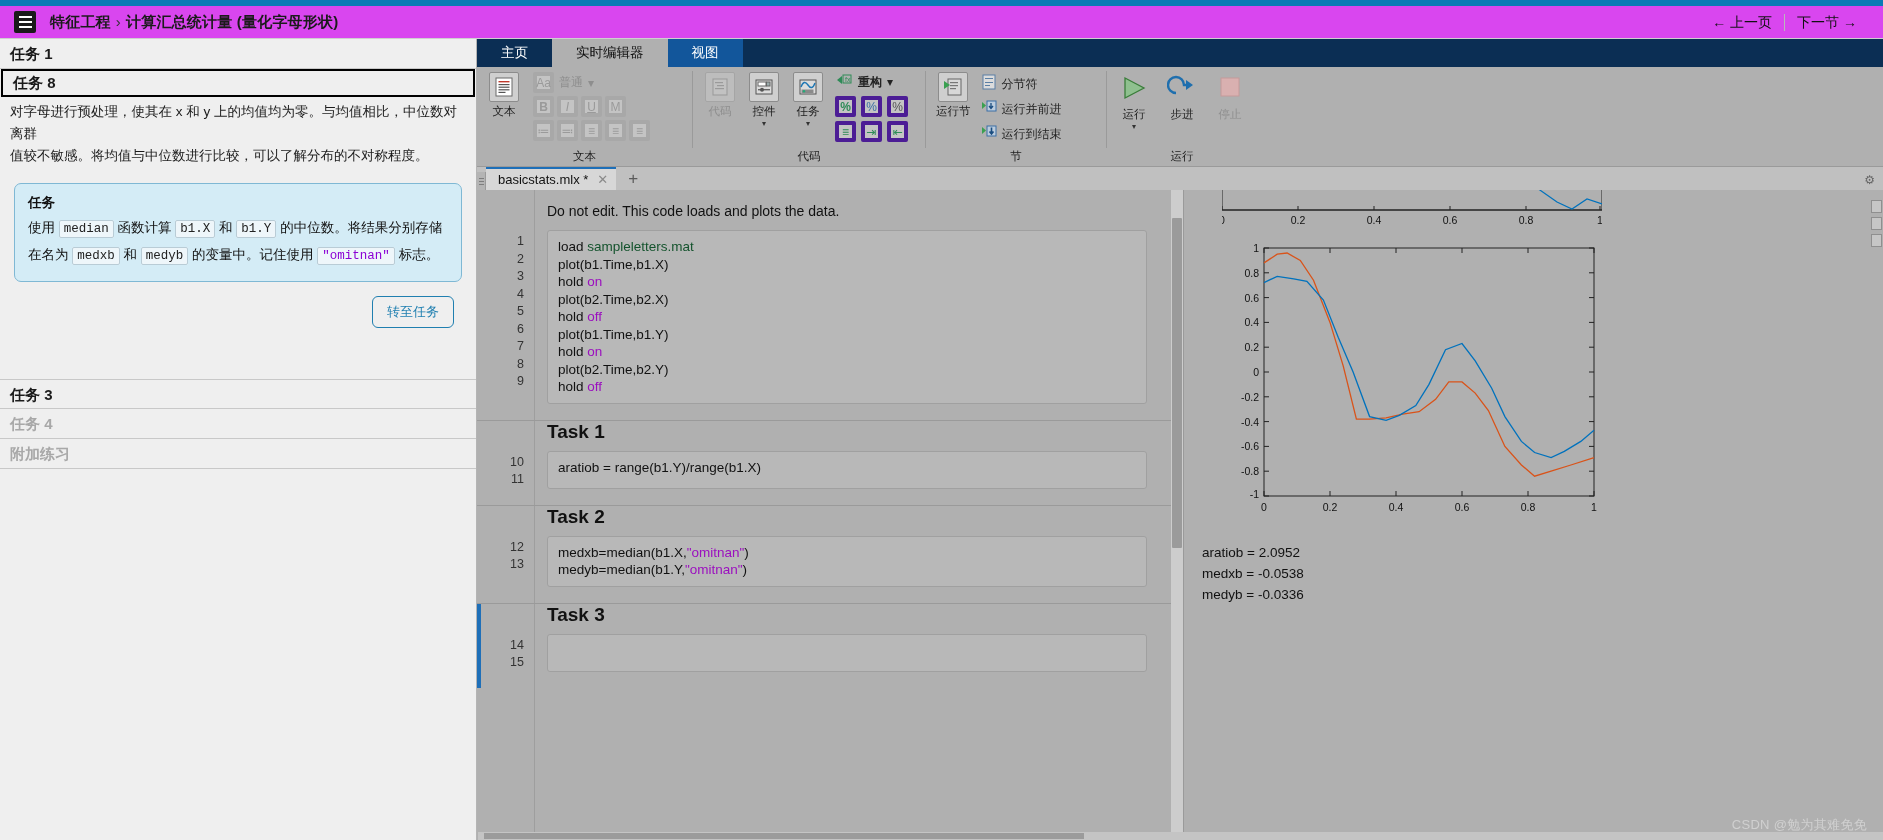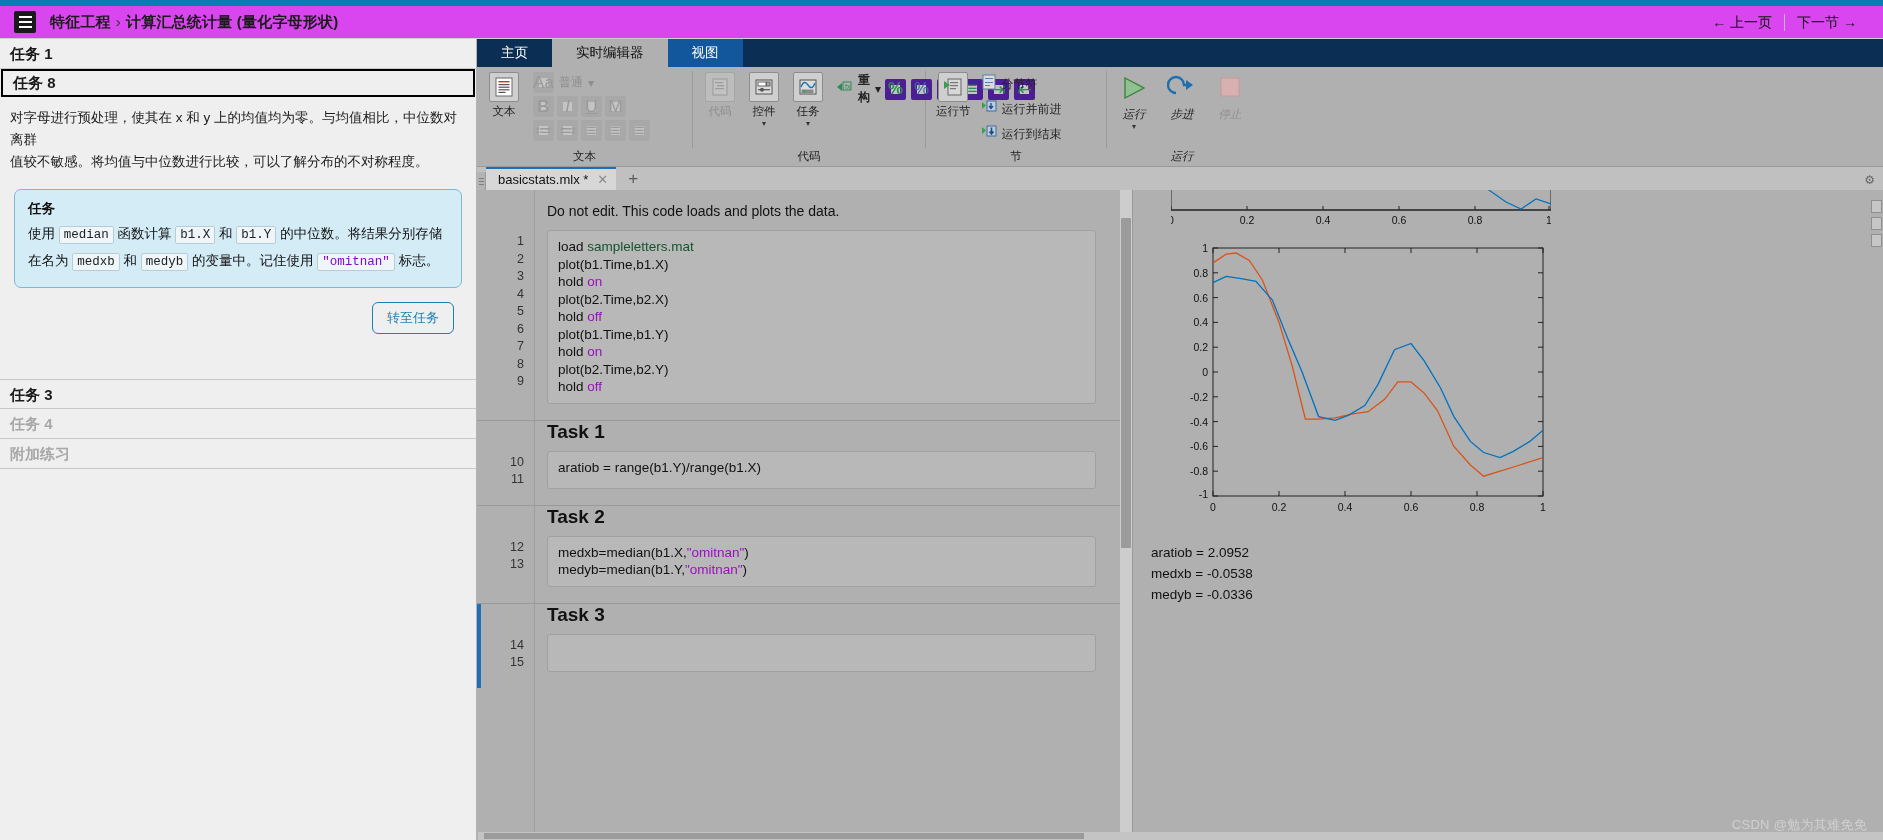--- a/index.html
+++ b/index.html
@@ -43,21 +43,21 @@
   .task-head {
     height:30px; line-height:30px; padding:0 10px;
     font-size:15px; font-weight:bold; color:#1b1b1b;
     border-bottom:1px solid #c8c8c8; background:#efefef; cursor:pointer;
   }
   .task-head.selected {
     border:2px solid #000; height:28px; line-height:24px; margin:0 1px;
     background:#efefef;
   }
   .task-head.dim { color:#a8a8a8; font-weight:bold; }
-  #task2-body { padding:10px 10px 0 10px; }
+  #task2-body { padding:4px 10px 0 10px; }
   #task2-desc {
     font-size:13.5px; color:#1b1b1b; line-height:22px; margin:0 0 16px 0;
   }
   .callout {
     border:1px solid #7fb8d4; background:#d4ecf6; border-radius:7px;
     padding:10px 13px 12px 13px; margin:0 4px 0 4px;
   }
   .callout-title { font-size:13.5px; font-weight:bold; color:#111; margin-bottom:3px; }
   .callout-text { font-size:13.5px; color:#111; line-height:26px; }
   .code-chip {
@@ -99,23 +99,23 @@
   .rbtn { display:flex; flex-direction:column; align-items:center; cursor:pointer; min-width:34px; }
   .rbtn .cap { font-size:11.5px; color:#222; margin-top:2px; white-space:nowrap; }
   .rbtn .cap.dim { color:#8e8e8e; }
   .rbtn .caret { font-size:8px; line-height:8px; color:#333; margin-top:1px; }
   .icon-box {
     width:30px; height:30px; border:1px solid #8c8c8c; background:#cfcfcf;
     display:flex; align-items:center; justify-content:center; border-radius:2px;
   }
   .icon-box.dim { border-color:#a5a5a5; background:#bdbdbd; }
   .smallbtn {
-    width:21px; height:21px; border:6px solid #4c1d95; background:#c4c4c4;
+    width:21px; height:21px; border:4px solid #4c1d95; background:#c4c4c4;
     display:flex; align-items:center; justify-content:center;
-    font-size:17px; color:#555; border-radius:2px; cursor:pointer;
+    font-size:12px; color:#555; border-radius:2px; cursor:pointer;
   }
   .smallbtn.dim { color:#9a9a9a; border-color:#a8a8a8; }
   .textrow { display:flex; gap:3px; margin-bottom:3px; }
   .minirow { display:flex; align-items:center; gap:5px; }
   .minirow .lbl { font-size:12px; color:#222; }
   .minirow .lbl.dim { font-size:12px; color:#8e8e8e; }
 
   
   #doc-tabbar {
     height:24px; background:#c0c0c0; display:flex; align-items:flex-end;
@@ -129,21 +129,21 @@
     padding:0 8px 0 12px; font-size:13px; color:#111; display:flex; align-items:center;
     gap:9px; cursor:pointer;
   }
   .doctab .x { color:#8a8a8a; font-size:13px; cursor:pointer; }
   #newtab { font-size:17px; color:#5a5a5a; padding:0 12px; line-height:23px; cursor:pointer; }
   #doc-settings { position:absolute; right:8px; bottom:3px; font-size:12px; color:#666; cursor:pointer; }
 
   
   #editor-split { flex:1; display:flex; background:#b0b0b0; overflow:hidden; }
 
-  #editor-pane { width:655px; background:#b0b0b0; position:relative; overflow:hidden; }
+  #editor-pane { width:706px; background:#b0b0b0; position:relative; overflow:hidden; }
   #gutter-col { position:absolute; left:0; top:0; bottom:0; width:58px; background:#b0b0b0;
                 border-right:1px solid #9e9e9e; }
   #editor-scroll { position:absolute; left:0; right:12px; top:0; bottom:0; }
   .sec { position:relative; padding:0 12px 0 0; }
   .sec.active::before {
     content:""; position:absolute; left:0; top:0; bottom:0; width:4px; background:#1e6fb8;
   }
   .sec-sep { border-top:1px solid #9a9a9a; }
   .sec-row { display:flex; }
   .linenos {
@@ -343,21 +343,21 @@
                 <rect x="3" y="4" width="16" height="14" fill="#dcdcdc" stroke="#555"></rect>
                 <path d="M4 11 Q7 3 11 9 T18 7" fill="none" stroke="#1f77b4" stroke-width="1.4"></path>
                 <rect x="4.5" y="13.5" width="12" height="3.6" fill="#8a8a8a"></rect>
                 <circle cx="7" cy="15.3" r="1.2" fill="#2a7"></circle>
               </svg>
             </span>
             <span class="cap">任务</span>
             <span class="caret">▾</span>
           </div>
 
-          <div style="display:flex;flex-direction:row;gap:4px;">
+          <div style="display:flex;flex-direction:column;gap:4px;">
             <div class="minirow">
               <span>
                 <svg width="18" height="16" viewBox="0 0 18 16">
                   <path d="M2 8 L7 4 L7 12 Z" fill="#2e8b57"></path>
                   <rect x="8" y="3" width="8" height="8" fill="none" stroke="#2e8b57"></rect>
                   <text x="10" y="10" font-size="7" fill="#2e8b57">fx</text>
                 </svg>
               </span>
               <span class="lbl" style="font-weight:bold;">重构</span>
               <span class="lbl">▾</span>
@@ -425,21 +425,21 @@
               </span>
               <span class="lbl">运行到结束</span>
             </div>
           </div>
         </div>
         <div class="rgroup-label">节</div>
       </div>
 
       <div class="rsep"></div>
 
-      <div class="rgroup" style="width:150px;font-style:italic;">
+      <div class="rgroup" style="width:150px;">
         <div class="rgroup-inner" style="gap:14px;padding-top:8px;">
           <div class="rbtn">
             <span>
               <svg width="30" height="26" viewBox="0 0 30 26">
                   <path d="M6 3 L25 13 L6 23 Z" fill="#8fc08f" stroke="#3a7d3a" stroke-width="1.3"></path>
                 </svg>
             </span>
             <span class="cap">运行</span>
             <span class="caret">▾</span>
           </div>

